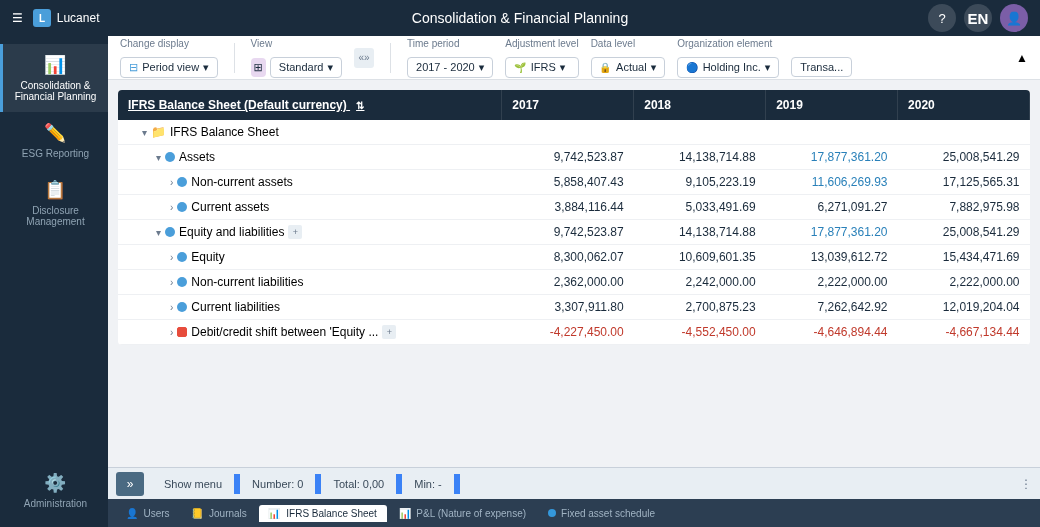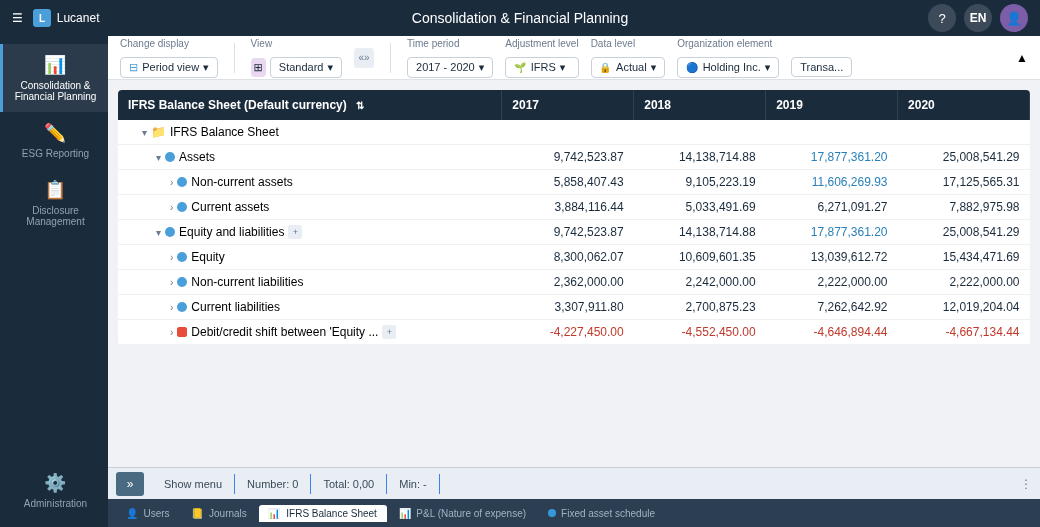--- a/index.html
+++ b/index.html
@@ -6,21 +6,21 @@
     body { font-family: -apple-system, BlinkMacSystemFont, 'Segoe UI', sans-serif; font-size: 12px; background: #f0f2f5; width: 1040px; height: 527px; overflow: hidden; }
 
     
     .topbar { background: #1a2b3c; height: 36px; display: flex; align-items: center; padding: 0 12px; color: white; }
     .topbar-menu-icon { margin-right: 10px; cursor: pointer; }
     .topbar-logo { display: flex; align-items: center; gap: 6px; margin-right: auto; }
     .topbar-title { color: white; font-size: 14px; font-weight: 500; position: absolute; left: 50%; transform: translateX(-50%); }
     .topbar-actions { display: flex; align-items: center; gap: 8px; margin-left: auto; }
     .topbar-btn { width: 28px; height: 28px; border-radius: 50%; display: flex; align-items: center; justify-content: center; color: white; cursor: pointer; font-size: 13px; }
     .topbar-btn.help { background: rgba(255,255,255,0.15); }
-    .topbar-btn.lang { background: rgba(255,255,255,0.15); font-size: 12px; font-weight: 600; }
+    .topbar-btn.lang { background: rgba(255,255,255,0.15); font-size: 15px; font-weight: 600; }
     .topbar-btn.user { background: #7b5ea7; }
 
     
     .layout { display: flex; height: 491px; }
 
     
     .sidebar { width: 108px; background: #1a2b3c; display: flex; flex-direction: column; align-items: center; padding-top: 8px; flex-shrink: 0; }
     .sidebar-item { width: 100%; display: flex; flex-direction: column; align-items: center; padding: 10px 4px; cursor: pointer; color: #8fa3b3; font-size: 10px; text-align: center; border-left: 3px solid transparent; }
     .sidebar-item.active { color: white; border-left-color: #4a9eda; background: rgba(255,255,255,0.08); }
     .sidebar-icon { font-size: 18px; margin-bottom: 4px; }
@@ -37,21 +37,21 @@
     .toolbar-control { display: flex; align-items: center; gap: 4px; border: 1px solid #c8d0da; border-radius: 4px; padding: 3px 8px; background: white; cursor: pointer; font-size: 11px; color: #1a2b3c; white-space: nowrap; }
     .toolbar-control .icon { font-size: 11px; color: #4a9eda; }
     .toolbar-divider { width: 1px; height: 30px; background: #dde1e6; margin: 0 4px; }
     .toolbar-collapse { display: flex; align-items: center; justify-content: center; width: 20px; height: 20px; background: #e8eef3; border-radius: 3px; cursor: pointer; font-size: 10px; color: #6b7a8d; }
 
     
     .table-area { flex: 1; overflow: auto; padding: 10px; }
     .data-table { width: 100%; border-collapse: collapse; background: white; border-radius: 4px; overflow: hidden; font-size: 12px; }
     .data-table thead tr { background: #1a2b3c; color: white; }
     .data-table thead th { padding: 8px 10px; text-align: left; font-weight: 600; font-size: 12px; border-right: 1px solid rgba(255,255,255,0.1); }
-    .data-table thead th:first-child { min-width: 320px; }
+    .data-table thead th:first-child { min-width: 320px; text-decoration: underline; }
     .data-table thead th.num { text-align: left; min-width: 110px; }
     .data-table thead th .filter-icon { margin-left: 6px; font-size: 10px; }
 
     .data-table tbody tr { border-bottom: 1px solid #eef0f3; }
     .data-table tbody td { padding: 5px 10px; }
     .data-table tbody td.num { text-align: right; color: #1a2b3c; }
     .data-table tbody td.num.negative { color: #c0392b; }
     .data-table tbody td.num.blue { color: #2980b9; text-align: right; }
 
     .row-label { display: flex; align-items: center; gap: 4px; }
@@ -59,21 +59,21 @@
     .chevron { cursor: pointer; font-size: 10px; color: #6b7a8d; }
     .dot { width: 10px; height: 10px; border-radius: 50%; display: inline-block; flex-shrink: 0; }
     .dot-blue { background: #4a9eda; }
     .dot-red { background: #e74c3c; border-radius: 2px; border: 1px solid #e74c3c; }
     .folder-icon { font-size: 12px; color: #8fa3b3; }
     .expand-icon { width: 14px; height: 14px; background: #e8eef3; border-radius: 2px; display: flex; align-items: center; justify-content: center; font-size: 9px; color: #6b7a8d; cursor: pointer; }
 
     
     .statusbar { height: 32px; background: #e8eef3; border-top: 1px solid #c8d0da; display: flex; align-items: center; padding: 0 8px; gap: 0; flex-shrink: 0; }
     .statusbar-expand { width: 28px; height: 24px; background: #4a6a82; border-radius: 3px; display: flex; align-items: center; justify-content: center; cursor: pointer; color: white; font-size: 12px; margin-right: 8px; }
-    .statusbar-item { padding: 4px 12px; font-size: 11px; color: #3a4a5a; border-right: 1px solid #3b82f6; }
+    .statusbar-item { padding: 4px 12px; font-size: 11px; color: #3a4a5a; border-right: 6px solid #3b82f6; }
     .statusbar-more { margin-left: auto; color: #6b7a8d; cursor: pointer; }
 
     
     .bottom-tabs { height: 28px; background: #2c3e52; display: flex; align-items: center; padding: 0 8px; gap: 2px; flex-shrink: 0; }
     .bottom-tab { display: flex; align-items: center; gap: 5px; padding: 3px 10px; font-size: 10px; color: #a0b3c3; cursor: pointer; border-radius: 3px 3px 0 0; white-space: nowrap; }
     .bottom-tab.active { background: white; color: #1a2b3c; }
     .bottom-tab-dot { width: 8px; height: 8px; border-radius: 50%; flex-shrink: 0; }
   </style>
 </head>
 <body>

